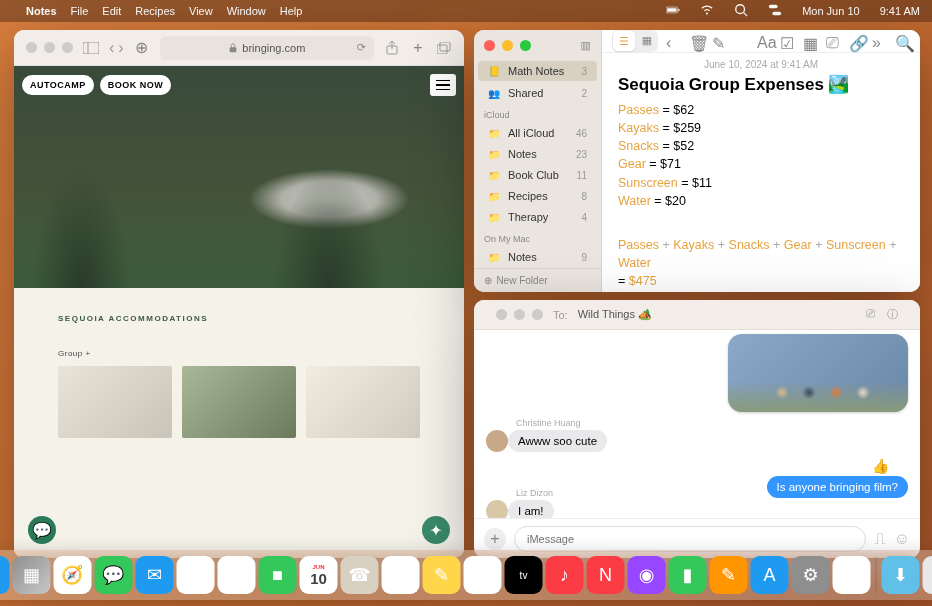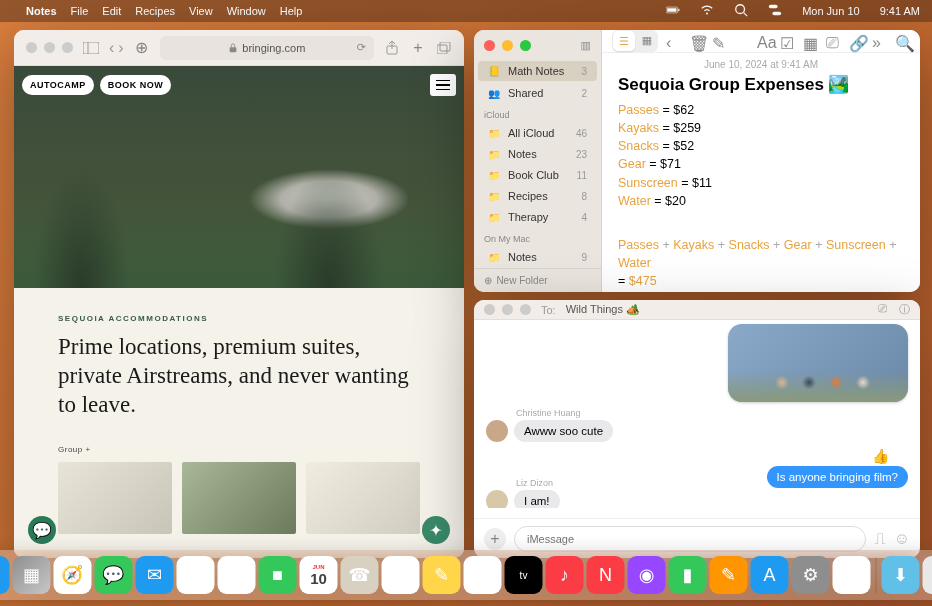--- a/index.html
+++ b/index.html
@@ -72,33 +72,33 @@
 .notes .content { padding: 6px 16px; font-size:12.5px; }
 .notes .content .date { text-align:center; font-size:10px; color:#aaa; margin-bottom:4px; }
 .notes .content h2 { font-size:17px; font-weight:700; margin-bottom:6px; }
 .notes .content .line { line-height:1.45; }
 .notes .content .var { color:#e6a340; font-weight:500; }
 .notes .content .op { color:#aaa; }
 .notes .content .result { color:#e6a340; font-weight:500; }
 
 
 .messages { top: 300px; left: 474px; width: 446px; height: 258px; background:#fff; }
-.messages .hdr { height:20px; background:#f2ede8; display:flex; align-items:center; padding:0 10px; gap:10px; font-size:11px; color:#555; border-bottom:1px solid #e4ded6; }
+.messages .hdr { height:30px; background:#f2ede8; display:flex; align-items:center; padding:0 22px; gap:10px; font-size:11px; color:#555; border-bottom:1px solid #e4ded6; }
 .messages .hdr .to-label { color:#999; }
 .messages .hdr .right-icons { margin-left:auto; display:flex; gap:12px; color:#999; }
 .messages .thread { height: 188px; overflow:hidden; padding:8px 12px; position:relative; font-size:11.5px; }
 .messages .img-bubble { position:absolute; right:12px; top:4px; width:180px; height:78px; border-radius:14px; background:linear-gradient(135deg,#8aa8c8,#6a88a8); box-shadow:0 1px 3px rgba(0,0,0,0.2); overflow:hidden; }
 .messages .img-bubble::before { content:""; position:absolute; inset:0; background:
   radial-gradient(circle 14px at 30% 75%, #d8b890 0%, transparent 50%),
   radial-gradient(circle 14px at 45% 75%, #3a4a5a 0%, transparent 50%),
   radial-gradient(circle 14px at 60% 75%, #e87838 0%, transparent 50%),
   radial-gradient(circle 14px at 75% 75%, #e8d8c8 0%, transparent 50%),
   linear-gradient(0deg, #8a9a7a 0%, transparent 40%); }
 .messages .sender { font-size:9px; color:#aaa; margin-left:30px; }
-.messages .msg-row { display:flex; align-items:flex-end; gap:6px; margin-top:2px; margin-bottom:10px; }
+.messages .msg-row { display:flex; align-items:flex-end; gap:0; margin-top:2px; margin-bottom:10px; }
 .messages .avatar { width:22px; height:22px; border-radius:50%; background:#c8a888; flex-shrink:0; }
 .messages .bubble { background:#e9e9eb; padding:5px 10px; border-radius:12px; }
 .messages .msg-row.mine { justify-content:flex-end; }
 .messages .msg-row.mine .bubble { background:#3396ff; color:#fff; }
 .messages .tapback { text-align:right; padding-right:18px; font-size:14px; }
 .messages .group1 { position:absolute; left:12px; top:88px; }
 .messages .group2 { position:absolute; right:12px; top:128px; }
 .messages .group3 { position:absolute; left:12px; top:158px; }
 .messages .compose { position:absolute; bottom:0; left:0; right:0; height:40px; border-top:1px solid #eee; display:flex; align-items:center; padding:0 10px; gap:8px; }
 .messages .compose .plus { width:22px; height:22px; border-radius:50%; background:#eee; color:#888; display:flex; align-items:center; justify-content:center; }
@@ -192,21 +192,20 @@
       <span class="pill">BOOK NOW</span>
       <div class="hamb">
           <span></span>
           <span></span>
           <span></span>
         </div>
     </div>
   </div>
   <div class="body">
     <div class="eyebrow">SEQUOIA ACCOMMODATIONS</div>
-    <div class="headline">Prime locations, premium suites, private Airstreams, and never wanting to leave.</div>
     <div class="filter">Group +</div>
     <div class="thumbs">
       <div class="thumb"></div>
       <div class="thumb"></div>
       <div class="thumb"></div>
     </div>
   </div>
   <div class="fab left">💬</div>
   <div class="fab right">✦</div>
 </div>

